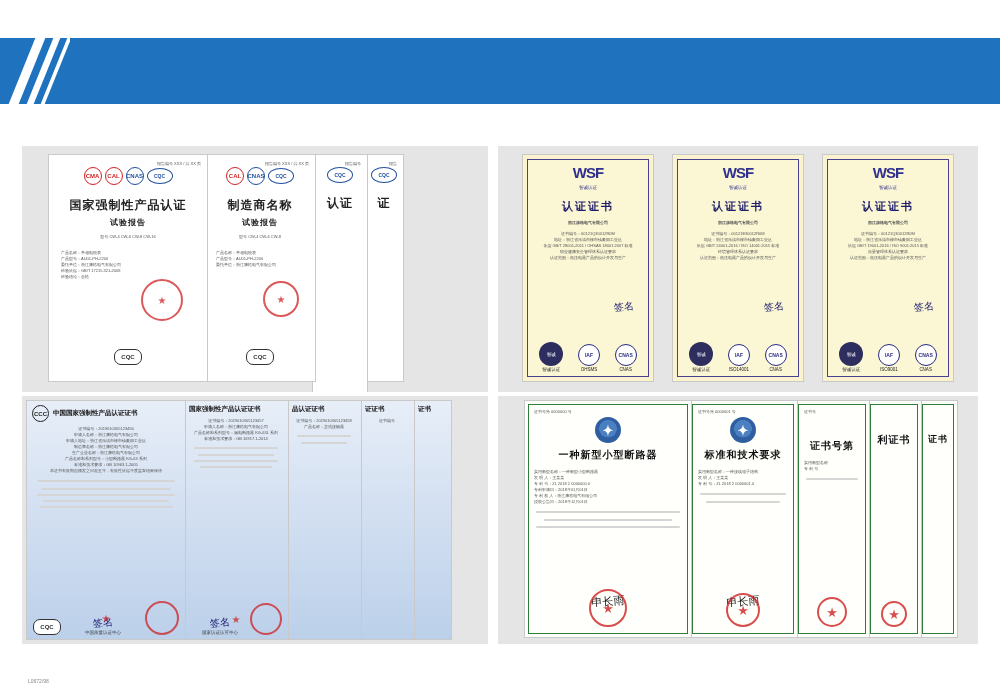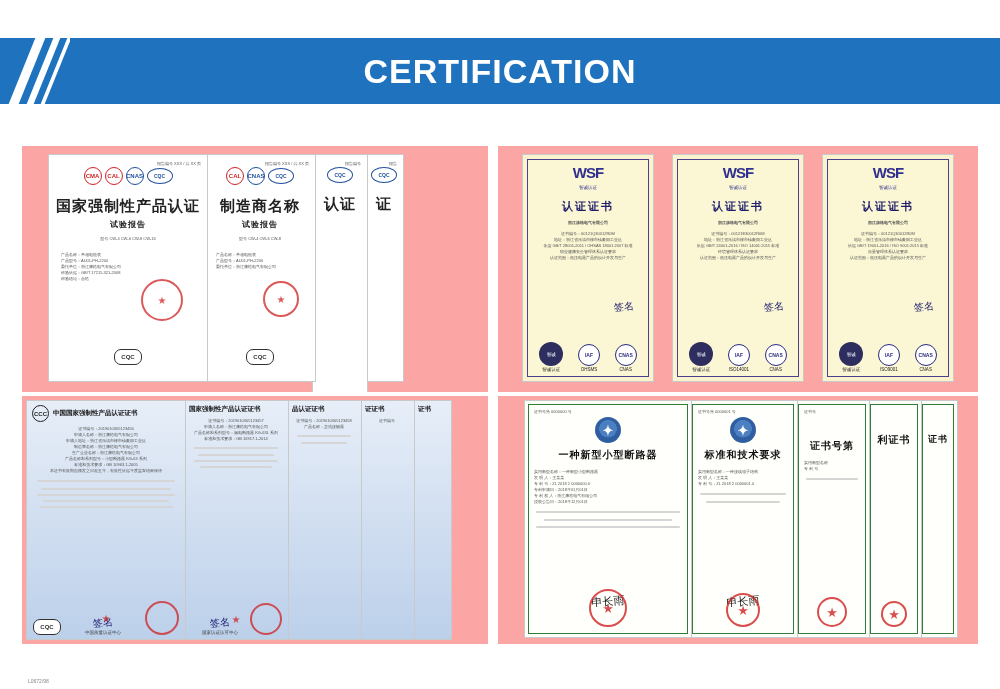--- a/index.html
+++ b/index.html
@@ -58,21 +58,21 @@
   
   .grid {
     position: absolute;
     left: 22px;
     top: 146px;
     width: 956px;
     height: 500px;
   }
   .quad {
     position: absolute;
-    background: #fca5a5;
+    background: #e5e5e5;
     overflow: hidden;
   }
   .q-tl { left: 0;    top: 0;   width: 466px; height: 246px; }
   .q-tr { left: 476px;top: 0;   width: 480px; height: 246px; }
   .q-bl { left: 0;    top: 250px;width: 466px;height: 248px; }
   .q-br { left: 476px;top: 250px;width: 480px;height: 248px; }
 
   .stack {
     position: absolute;
     inset: 0;
@@ -97,21 +97,21 @@
   }
   .micro-line {
     height: 2px;
     background: #b9b9b9;
     margin: 3px 0;
     border-radius: 1px;
   }
   .micro-line.light { background: #d5d5d5; }
 
   .c-title {
-    font-size: 15px;
+    font-size: 12px;
     font-weight: bold;
     color: #222;
     text-align: center;
     letter-spacing: 1px;
     white-space: nowrap;
     overflow: hidden;
   }
   .c-subtitle {
     font-size: 8px;
     font-weight: bold;
@@ -392,21 +392,20 @@
 </style>
 </head>
 <body>
 
 <div class="banner">
   <div class="banner-left-block">
     <div class="banner-slash slash-1"></div>
     <div class="banner-slash slash-2"></div>
     <div class="banner-slash slash-3"></div>
   </div>
-  <div class="banner-title">CERTIFICATION</div>
 </div>
 
 <div class="grid">
 
   <div class="quad q-tl">
     <div class="stack" style="padding-left:26px;">
 
       <div class="cert" style="width:160px;height:228px;z-index:5;">
         <div class="c-inner">
           <div class="c-tiny" style="text-align:right;">报告编号 XXX / 共 XX 页</div>

